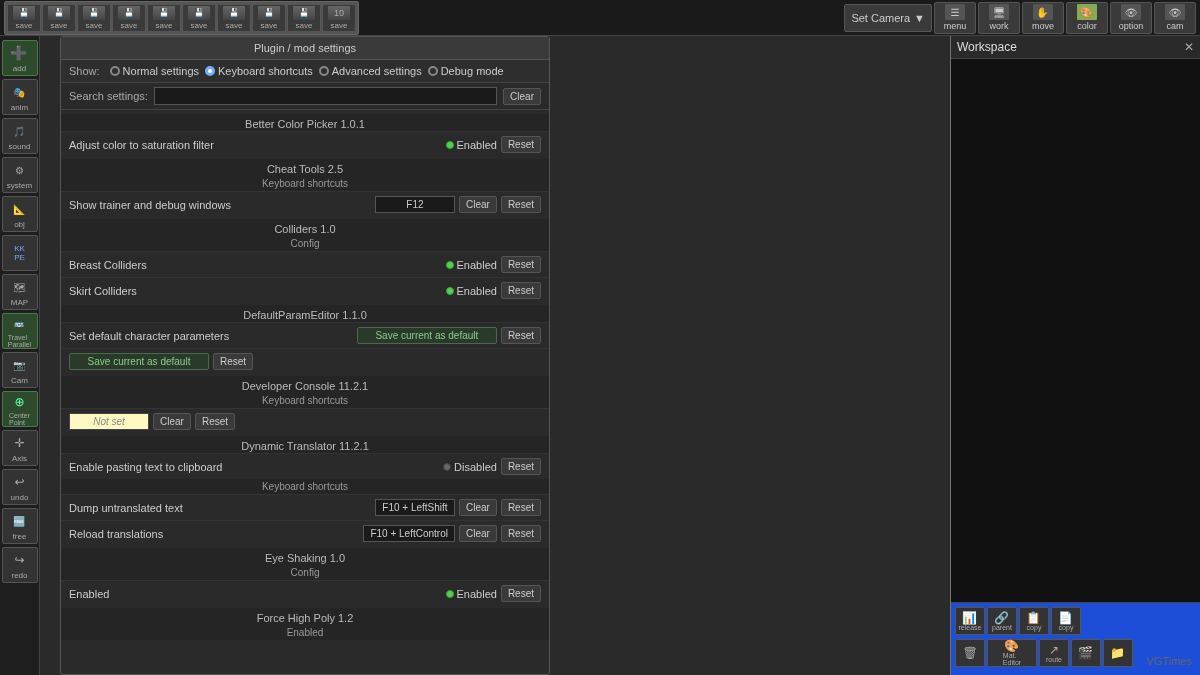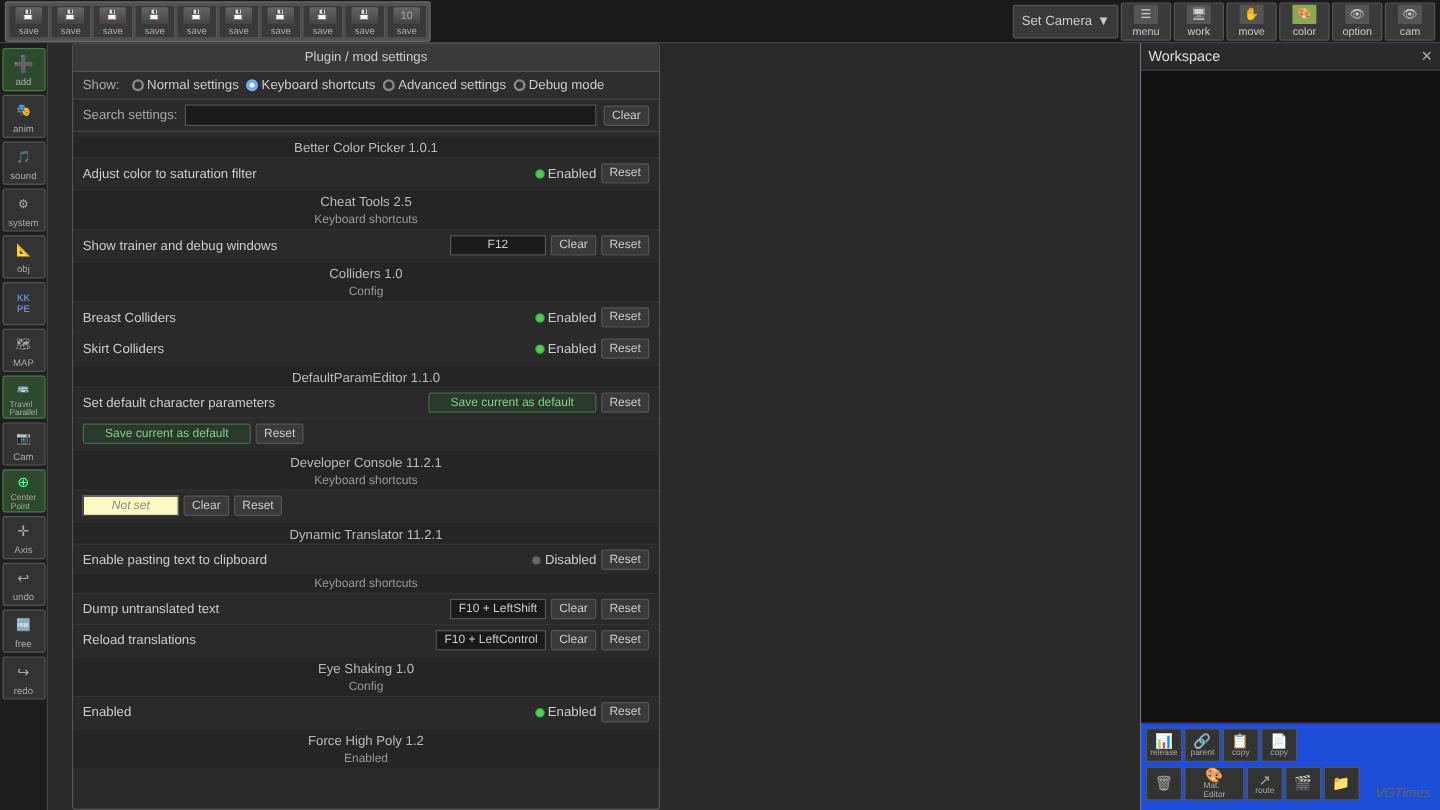--- a/index.html
+++ b/index.html
@@ -443,21 +443,20 @@
       line-height: 1;
     }
 
     
     .vgtimes {
       position: fixed;
       bottom: 8px;
       right: 8px;
       font-size: 11px;
       color: #666;
-      font-style: italic;
     }
   </style>
 </head>
 <body>
 
 <div class="top-toolbar">
 
   <div class="save-group">
     <div class="save-btn">
       <div class="icon-strip">💾</div>

